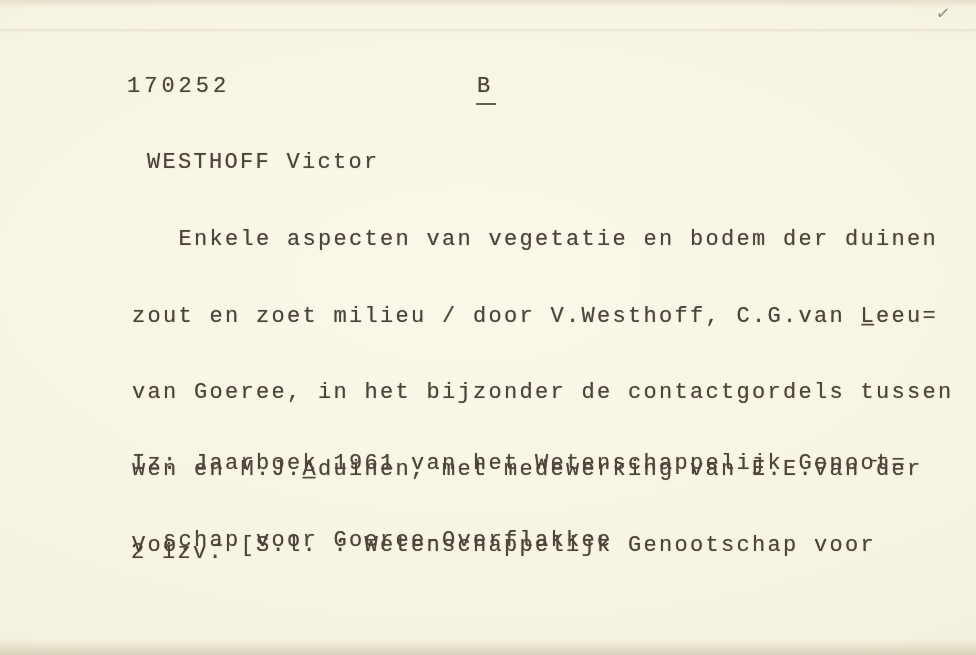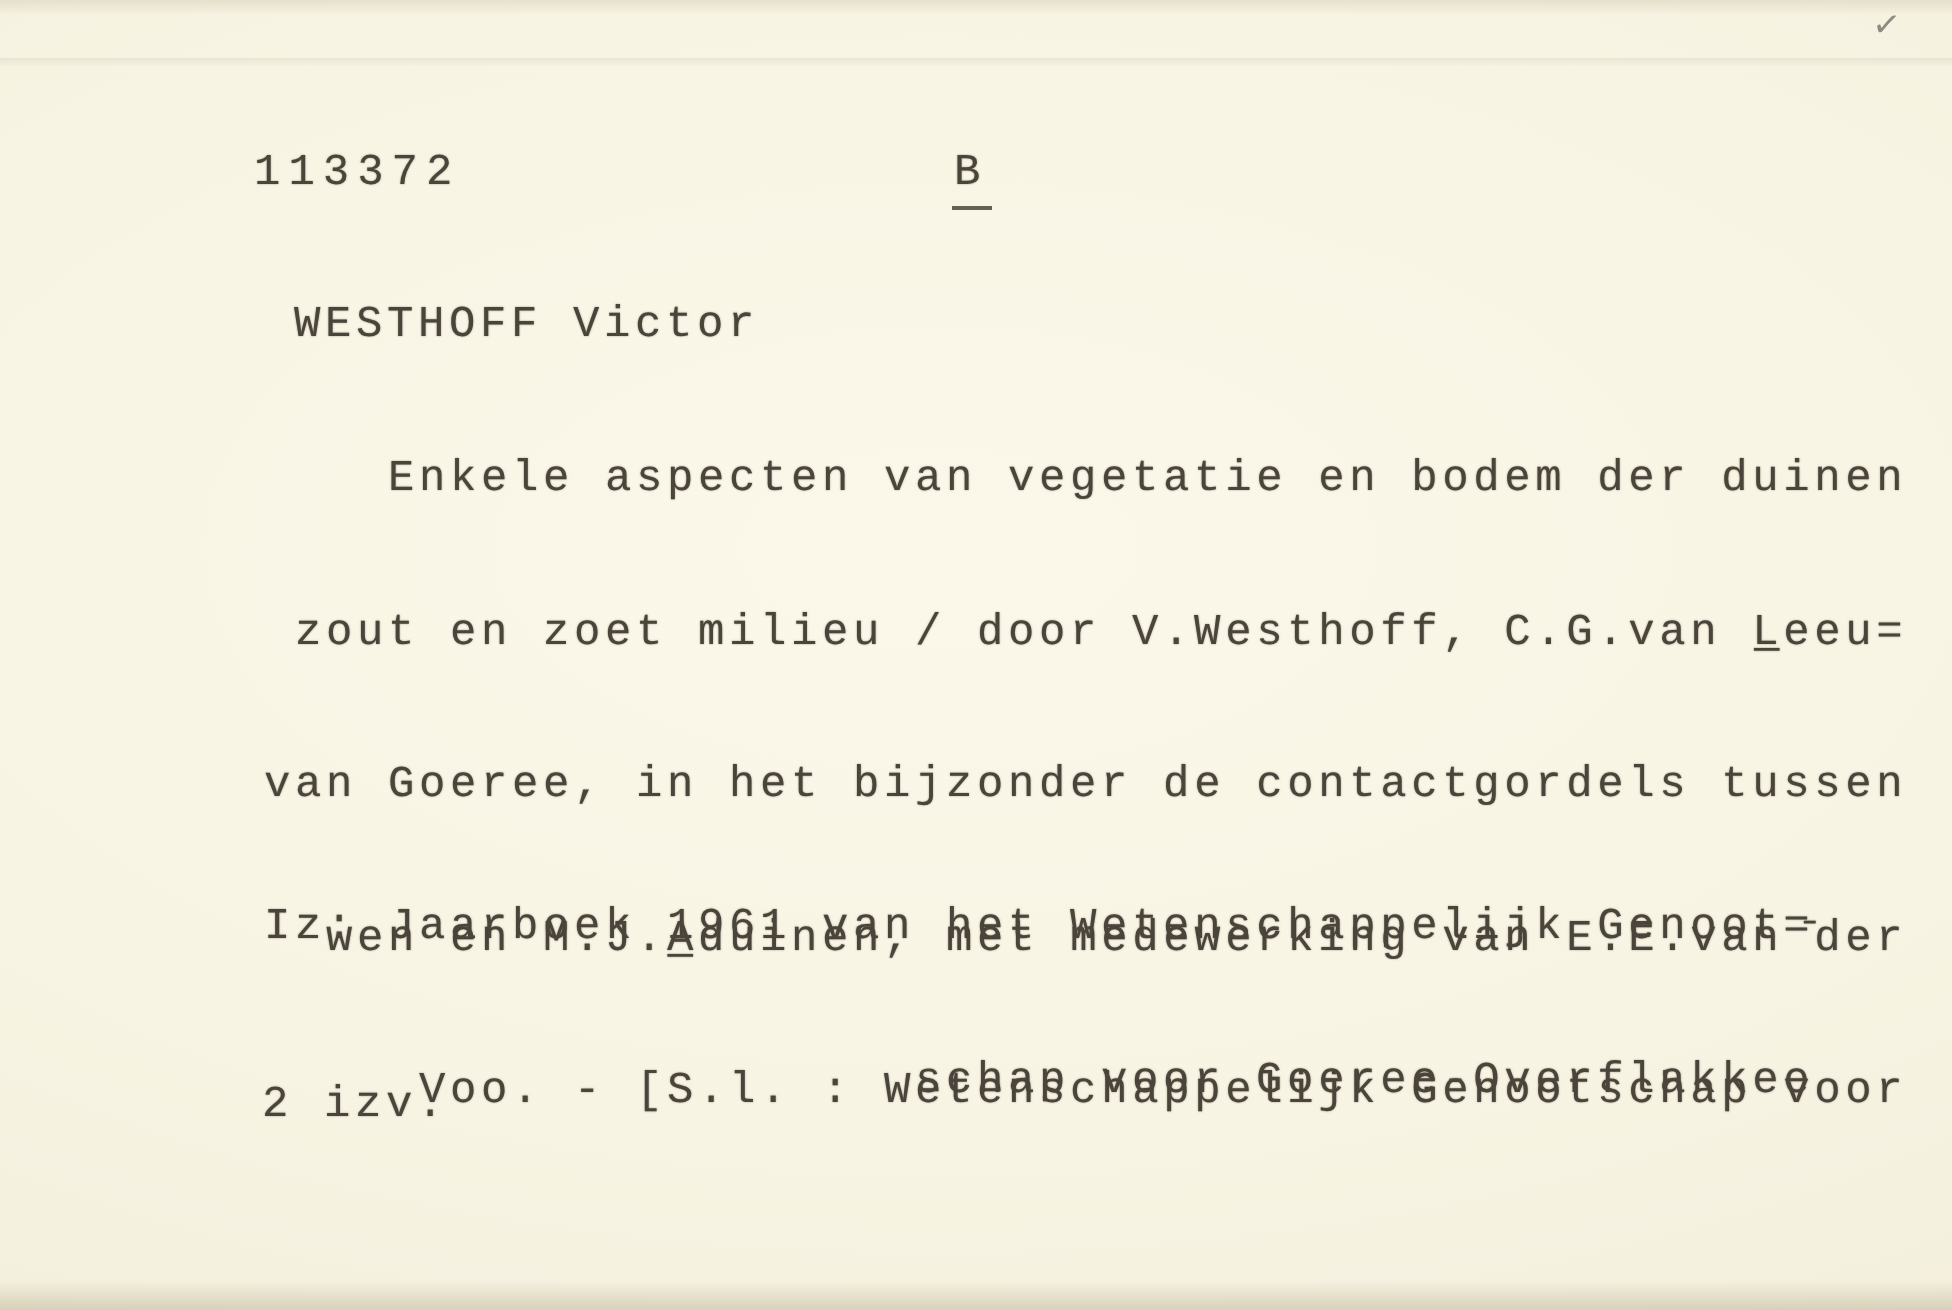--- a/index.html
+++ b/index.html
@@ -43,21 +43,21 @@
   }
   .section-letter span {
     display: inline-block;
     border-bottom: 2px solid rgba(75,68,58,0.85);
     padding: 0 3px 3px 1px;
   }
   .heading { left: 147px; top: 150px; }
   .body-block { left: 132px; top: 176px; }
   .note-block { left: 132px; top: 400px; }
   .copies { left: 131px; top: 492px; margin-top: 48px; }
-  .line { height: 25.5px; text-align: right; }
+  .line { height: 25.5px; }
   .pencil-mark {
     position: absolute;
     left: 936px; top: 1px;
     font-family: "DejaVu Sans", sans-serif;
     font-size: 17px;
     color: #8d8c83;
     transform: rotate(6deg);
     text-shadow: none;
     letter-spacing: 0;
   }
@@ -65,21 +65,21 @@
 </head>
 <body>
 
 <div class="card">
   <div class="edge-top"></div>
   <div class="crease"></div>
   <div class="edge-bottom"></div>
 
   <div class="txt pencil-mark">✓</div>
 
-  <div class="txt serial">113372</div>
+  <div class="txt serial">170252</div>
 
   <div class="txt section-letter"><span>B</span></div>
 
   <div class="txt heading">WESTHOFF Victor</div>
 
   <div class="txt body-block">
     <div class="line">   Enkele aspecten van vegetatie en bodem der duinen</div>
     <div class="line">zout en zoet milieu / door V.Westhoff, C.G.van L̲eeu=</div>
     <div class="line">van Goeree, in het bijzonder de contactgordels tussen</div>
     <div class="line">wen en M.J.A̲duinen, met medewerking van E.E.van ̄der</div>

